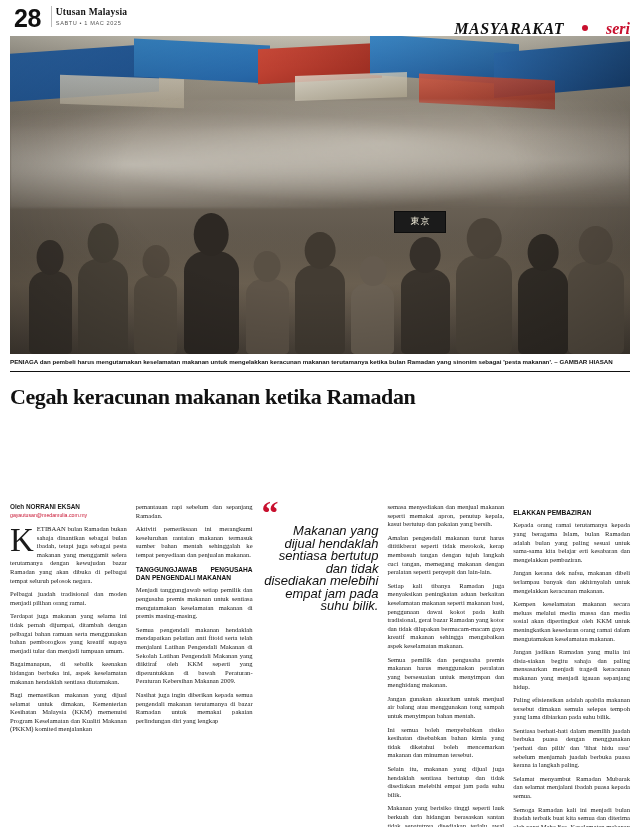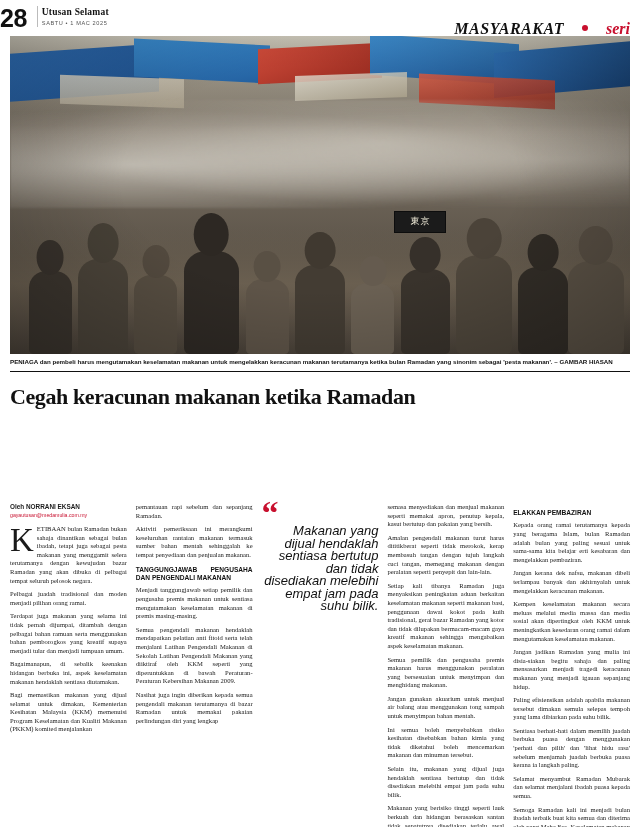--- a/index.html
+++ b/index.html
@@ -14,21 +14,21 @@
     font-family: "Liberation Serif", serif;
     color: #111;
     overflow: hidden;
     position: relative;
   }
 
   
   .masthead {
     display: flex;
     align-items: flex-start;
-    padding: 6px 10px 4px 0;
+    padding: 6px 10px 4px 14px;
     height: 36px;
   }
   .page-number {
     font-family: "Liberation Sans", sans-serif;
     font-size: 25px;
     font-weight: bold;
     line-height: 24px;
     letter-spacing: -0.5px;
     color: #111;
     padding-right: 10px;
@@ -255,21 +255,21 @@
     color: #111;
     text-align: right;
   }
 </style>
 </head>
 <body>
 
 <div class="masthead">
   <div class="page-number">28</div>
   <div class="masthead-mid">
-    <div class="masthead-name">Utusan Selamat</div>
+    <div class="masthead-name">Utusan Malaysia</div>
     <div class="masthead-date">SABTU • 1 MAC 2025</div>
   </div>
   <div class="masthead-right">
     <span class="masthead-section">MASYARAKAT</span>
     <span class="masthead-dot"></span>
     <span class="masthead-sub">seri</span>
   </div>
 </div>
 
 <div class="photo-wrap">

